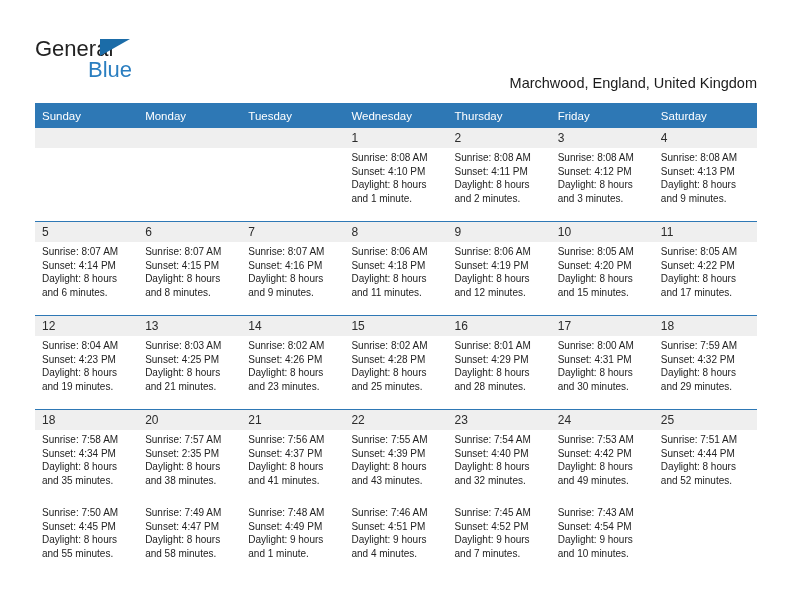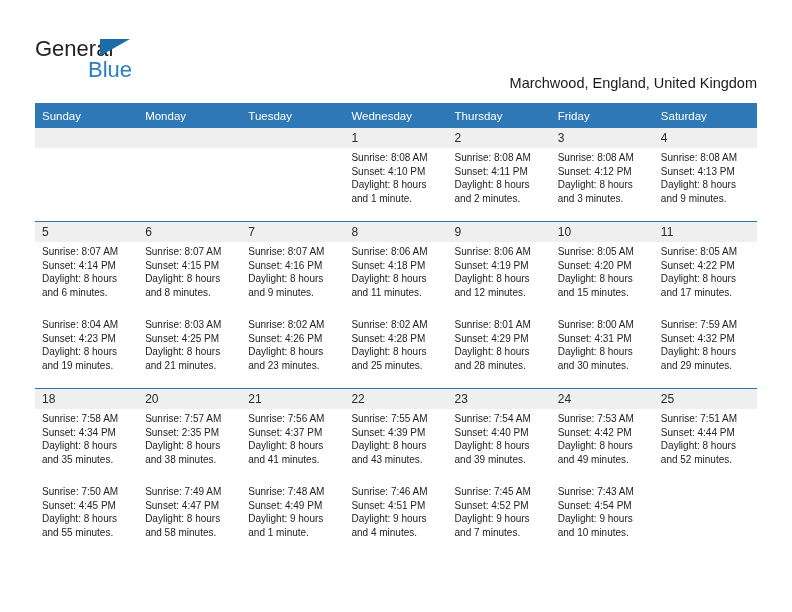--- a/index.html
+++ b/index.html
@@ -254,20 +254,29 @@
               <span class="info-line">Daylight: 8 hours</span>
               <span class="info-line">and 15 minutes.</span>
             </td>
             <td>
               <span class="info-line">Sunrise: 8:05 AM</span>
               <span class="info-line">Sunset: 4:22 PM</span>
               <span class="info-line">Daylight: 8 hours</span>
               <span class="info-line">and 17 minutes.</span>
             </td>
           </tr>
+          <tr class="daynum-row">
+            <td>12</td>
+            <td>13</td>
+            <td>14</td>
+            <td>15</td>
+            <td>16</td>
+            <td>17</td>
+            <td>18</td>
+          </tr>
           <tr class="info-row">
             <td>
               <span class="info-line">Sunrise: 8:04 AM</span>
               <span class="info-line">Sunset: 4:23 PM</span>
               <span class="info-line">Daylight: 8 hours</span>
               <span class="info-line">and 19 minutes.</span>
             </td>
             <td>
               <span class="info-line">Sunrise: 8:03 AM</span>
               <span class="info-line">Sunset: 4:25 PM</span>
@@ -336,21 +345,21 @@
             <td>
               <span class="info-line">Sunrise: 7:55 AM</span>
               <span class="info-line">Sunset: 4:39 PM</span>
               <span class="info-line">Daylight: 8 hours</span>
               <span class="info-line">and 43 minutes.</span>
             </td>
             <td>
               <span class="info-line">Sunrise: 7:54 AM</span>
               <span class="info-line">Sunset: 4:40 PM</span>
               <span class="info-line">Daylight: 8 hours</span>
-              <span class="info-line">and 39 minutes.</span>
+              <span class="info-line">and 32 minutes.</span>
             </td>
             <td>
               <span class="info-line">Sunrise: 7:53 AM</span>
               <span class="info-line">Sunset: 4:42 PM</span>
               <span class="info-line">Daylight: 8 hours</span>
               <span class="info-line">and 49 minutes.</span>
             </td>
             <td>
               <span class="info-line">Sunrise: 7:51 AM</span>
               <span class="info-line">Sunset: 4:44 PM</span>

